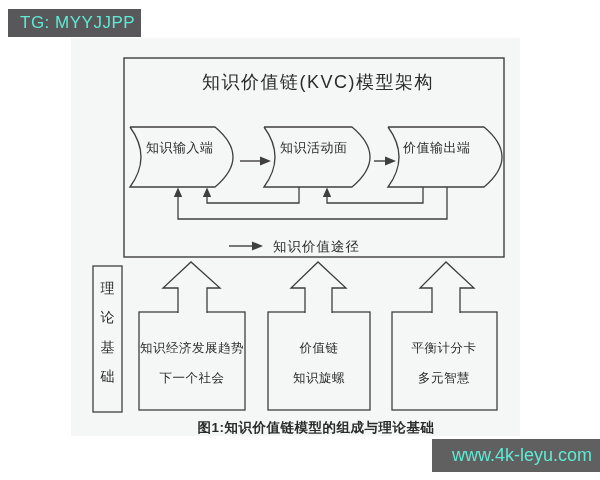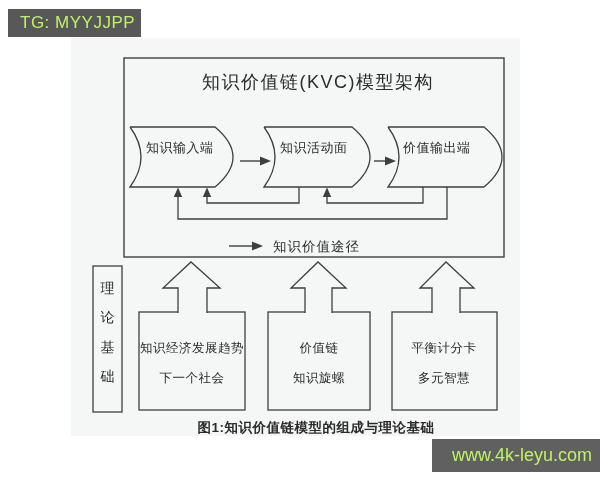--- a/index.html
+++ b/index.html
@@ -1,21 +1,21 @@
 <!DOCTYPE html>
 <html><head>
 <meta charset="utf-8">
 <style>
   html,body{margin:0;padding:0;background:#ffffff;}
   .screen{
     position:relative;width:600px;height:480px;background:#ffffff;overflow:hidden;
     font-family:"Liberation Sans",sans-serif;
   }
   .badge{
-    position:absolute;color:#bef264;white-space:nowrap;
+    position:absolute;color:#5eead4;white-space:nowrap;
     font-family:"Liberation Sans",sans-serif;
   }
   .badge-tg{
     left:8px;top:9px;width:133px;height:28px;line-height:28px;
     padding-left:12px;box-sizing:border-box;
     background:#58585a;font-size:17px;letter-spacing:0.5px;
   }
   .badge-site{
     left:432px;top:439px;width:180px;height:33px;line-height:33px;
     text-align:center;background:#606060;font-size:18px;

